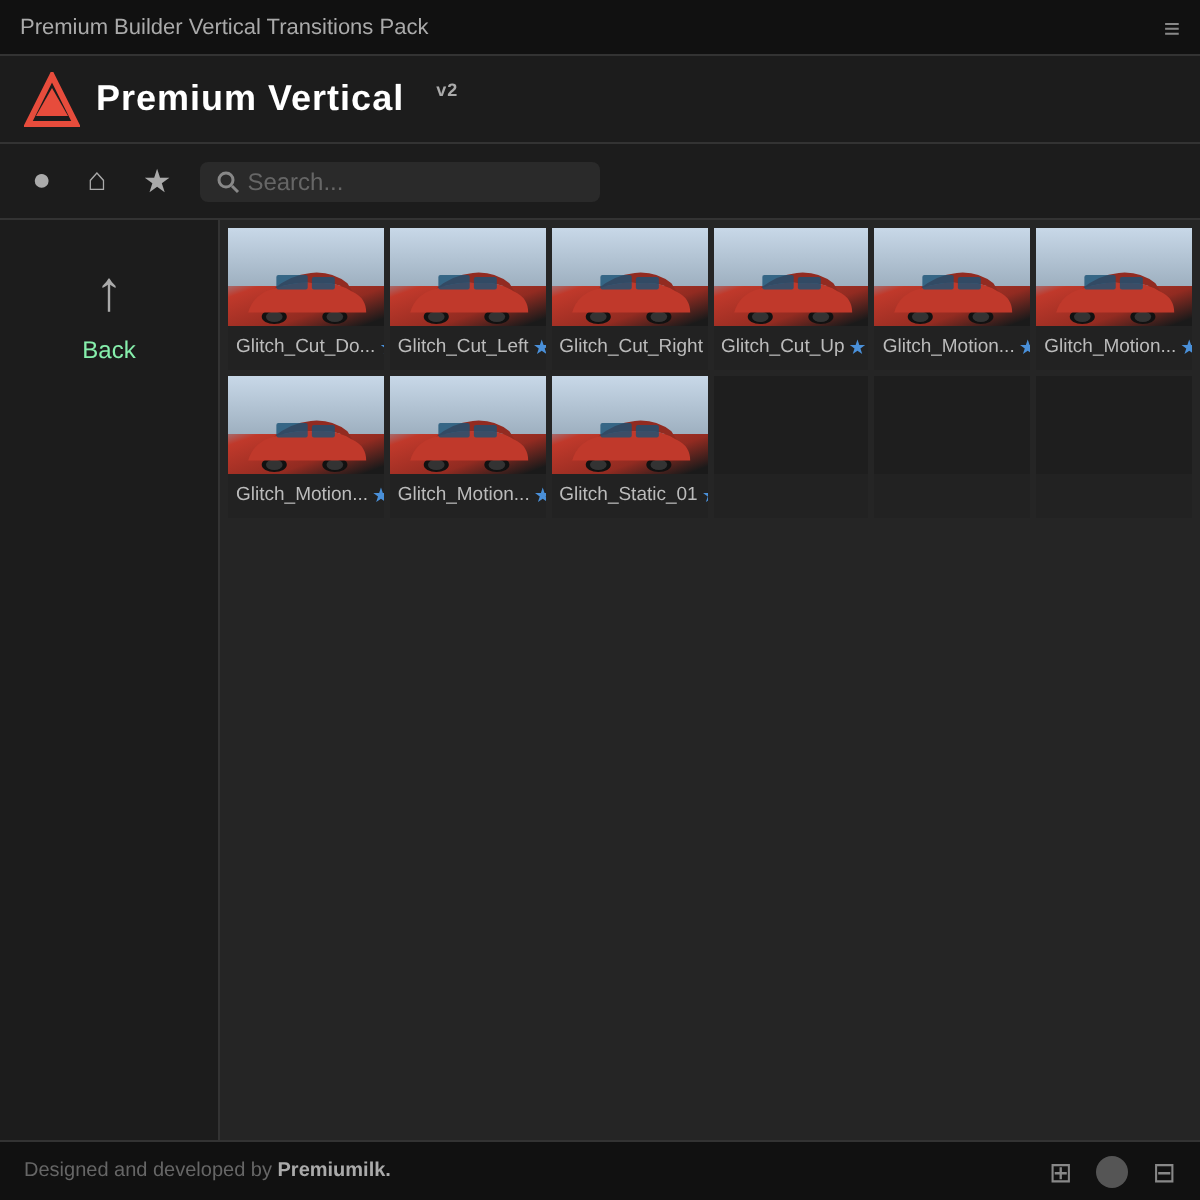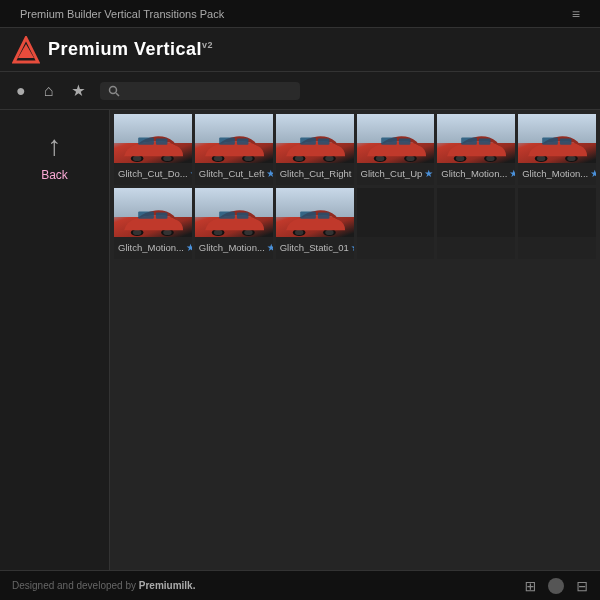--- a/index.html
+++ b/index.html
@@ -12,21 +12,21 @@
       overflow: hidden;
       position: relative;
     }
 
     
     .title-bar {
       background: #111;
       height: 28px;
       display: flex;
       align-items: center;
-      padding: 0 20px;
+      padding: 0 10px;
       font-size: 11px;
       color: #aaa;
       border-bottom: 1px solid #333;
     }
     .title-bar-menu {
       margin-left: auto;
       font-size: 14px;
       color: #888;
     }
 
@@ -47,21 +47,21 @@
     .logo-text {
       font-size: 18px;
       font-weight: bold;
       color: #fff;
       letter-spacing: 0.5px;
     }
     .logo-version {
       font-size: 9px;
       color: #aaa;
       vertical-align: super;
-      margin-left: 0;
+      margin-left: 16px;
     }
 
     
     .toolbar {
       background: #1c1c1c;
       height: 38px;
       display: flex;
       align-items: center;
       padding: 0 12px;
       gap: 10px;
@@ -120,21 +120,21 @@
       gap: 6px;
       cursor: pointer;
       color: #ccc;
     }
     .back-arrow {
       font-size: 28px;
       color: #aaa;
     }
     .back-label {
       font-size: 12px;
-      color: #f9a8d4;
+      color: #86efac;
     }
 
     
     .content {
       flex: 1;
       overflow-y: auto;
       background: #252525;
       padding: 4px;
     }
     .grid {
@@ -253,20 +253,21 @@
     <span>⌂</span>
   </button>
   <button class="toolbar-btn">
     <span>★</span>
   </button>
   <div class="search-box">
     <svg width="12" height="12" viewBox="0 0 12 12" style="margin-right:4px;flex-shrink:0;">
       <circle cx="5" cy="5" r="3.5" fill="none" stroke="#888" stroke-width="1.5"></circle>
       <line x1="8" y1="8" x2="11" y2="11" stroke="#888" stroke-width="1.5"></line>
     </svg>
+    <input class="search-input" type="text" placeholder="Search..." style="">
   </div>
 </div>
 
 <div class="main-layout">
 
   <div class="sidebar">
     <div class="back-btn">
       <span class="back-arrow">↑</span>
       <span class="back-label">Back</span>
     </div>

